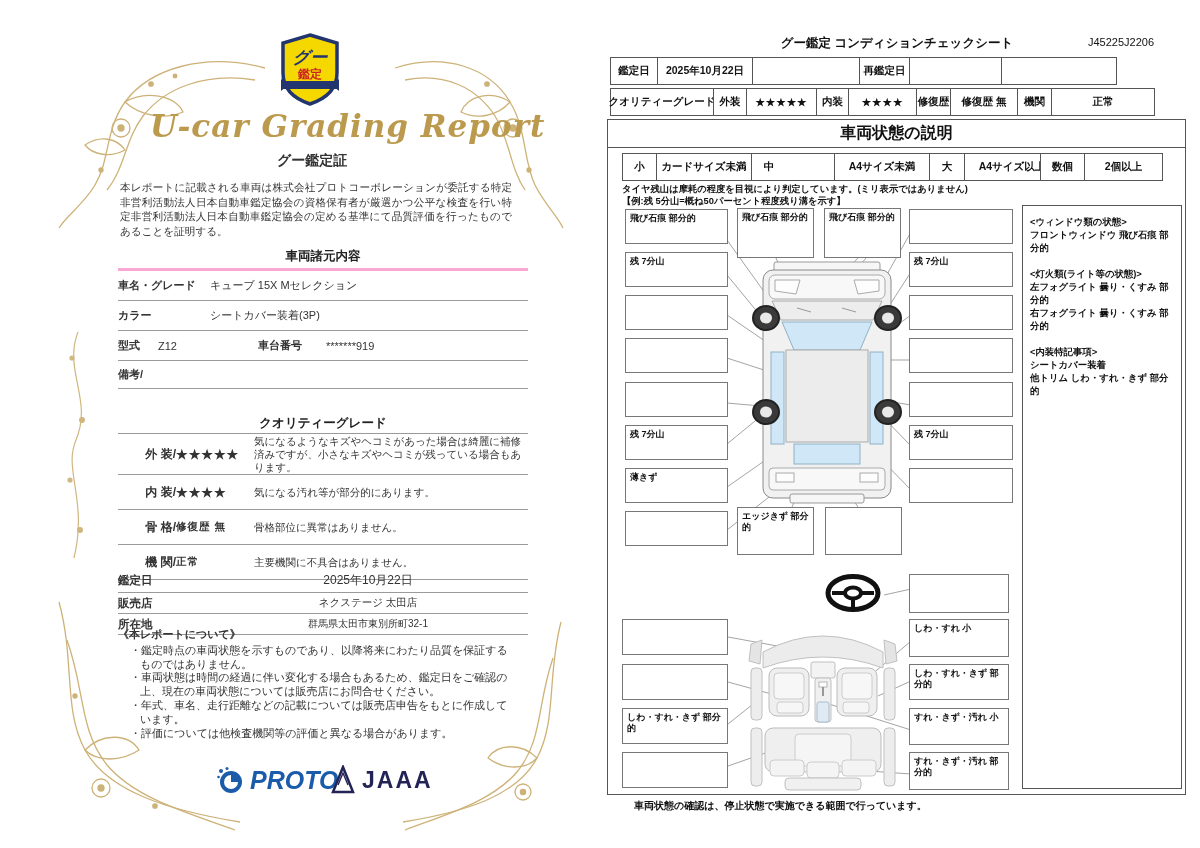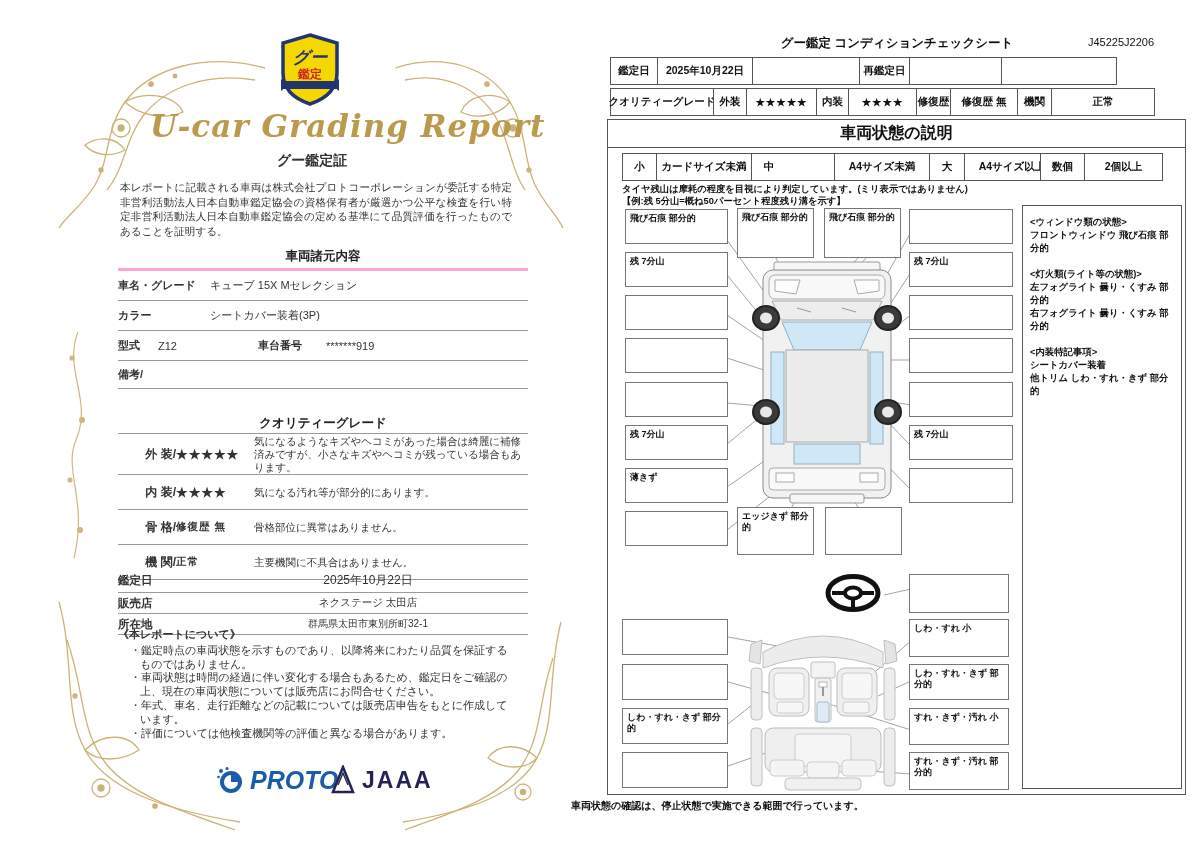--- a/index.html
+++ b/index.html
@@ -378,14 +378,14 @@
       <div>&lt;灯火類(ライト等の状態)&gt;</div>
       <div>左フォグライト 曇り・くすみ 部分的</div>
       <div>右フォグライト 曇り・くすみ 部分的</div>
       <div class="gap"></div>
       <div>&lt;内装特記事項&gt;</div>
       <div>シートカバー装着</div>
       <div>他トリム しわ・すれ・きず 部分的</div>
       <div class="gap"></div>
     </div>
 
-  <div class="abs footer-note" style="left:571px;top:799px;">車両状態の確認は、停止状態で実施できる範囲で行っています。</div>
+  <div class="abs footer-note" style="left:634px;top:799px;">車両状態の確認は、停止状態で実施できる範囲で行っています。</div>
 </div>
 
 </body></html>

